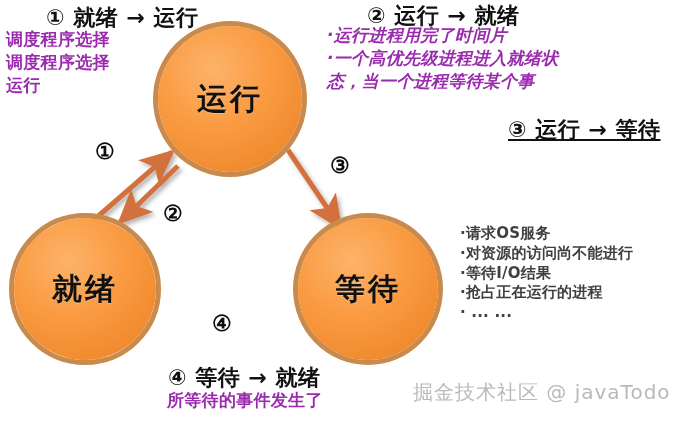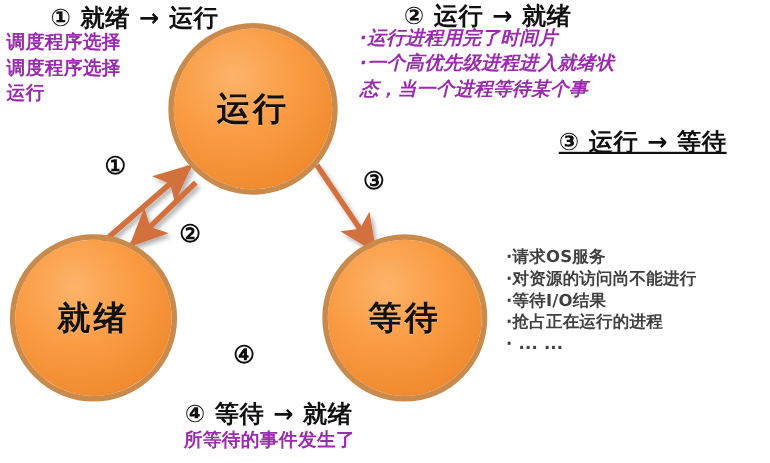--- a/index.html
+++ b/index.html
@@ -205,14 +205,15 @@
     <span class="line">·等待I/O结果</span>
     <span class="line">·抢占正在运行的进程</span>
     <span class="line">· ... ...</span>
   </div>
 
   <div class="blk hdr" id="b5-title">④ 等待 → 就绪</div>
   <div class="blk purple" id="b5-body">
     <span class="line">所等待的事件发生了</span>
   </div>
 
+  <div id="watermark">掘金技术社区 @ javaTodo</div>
 
 </div>
 
 </body></html>

